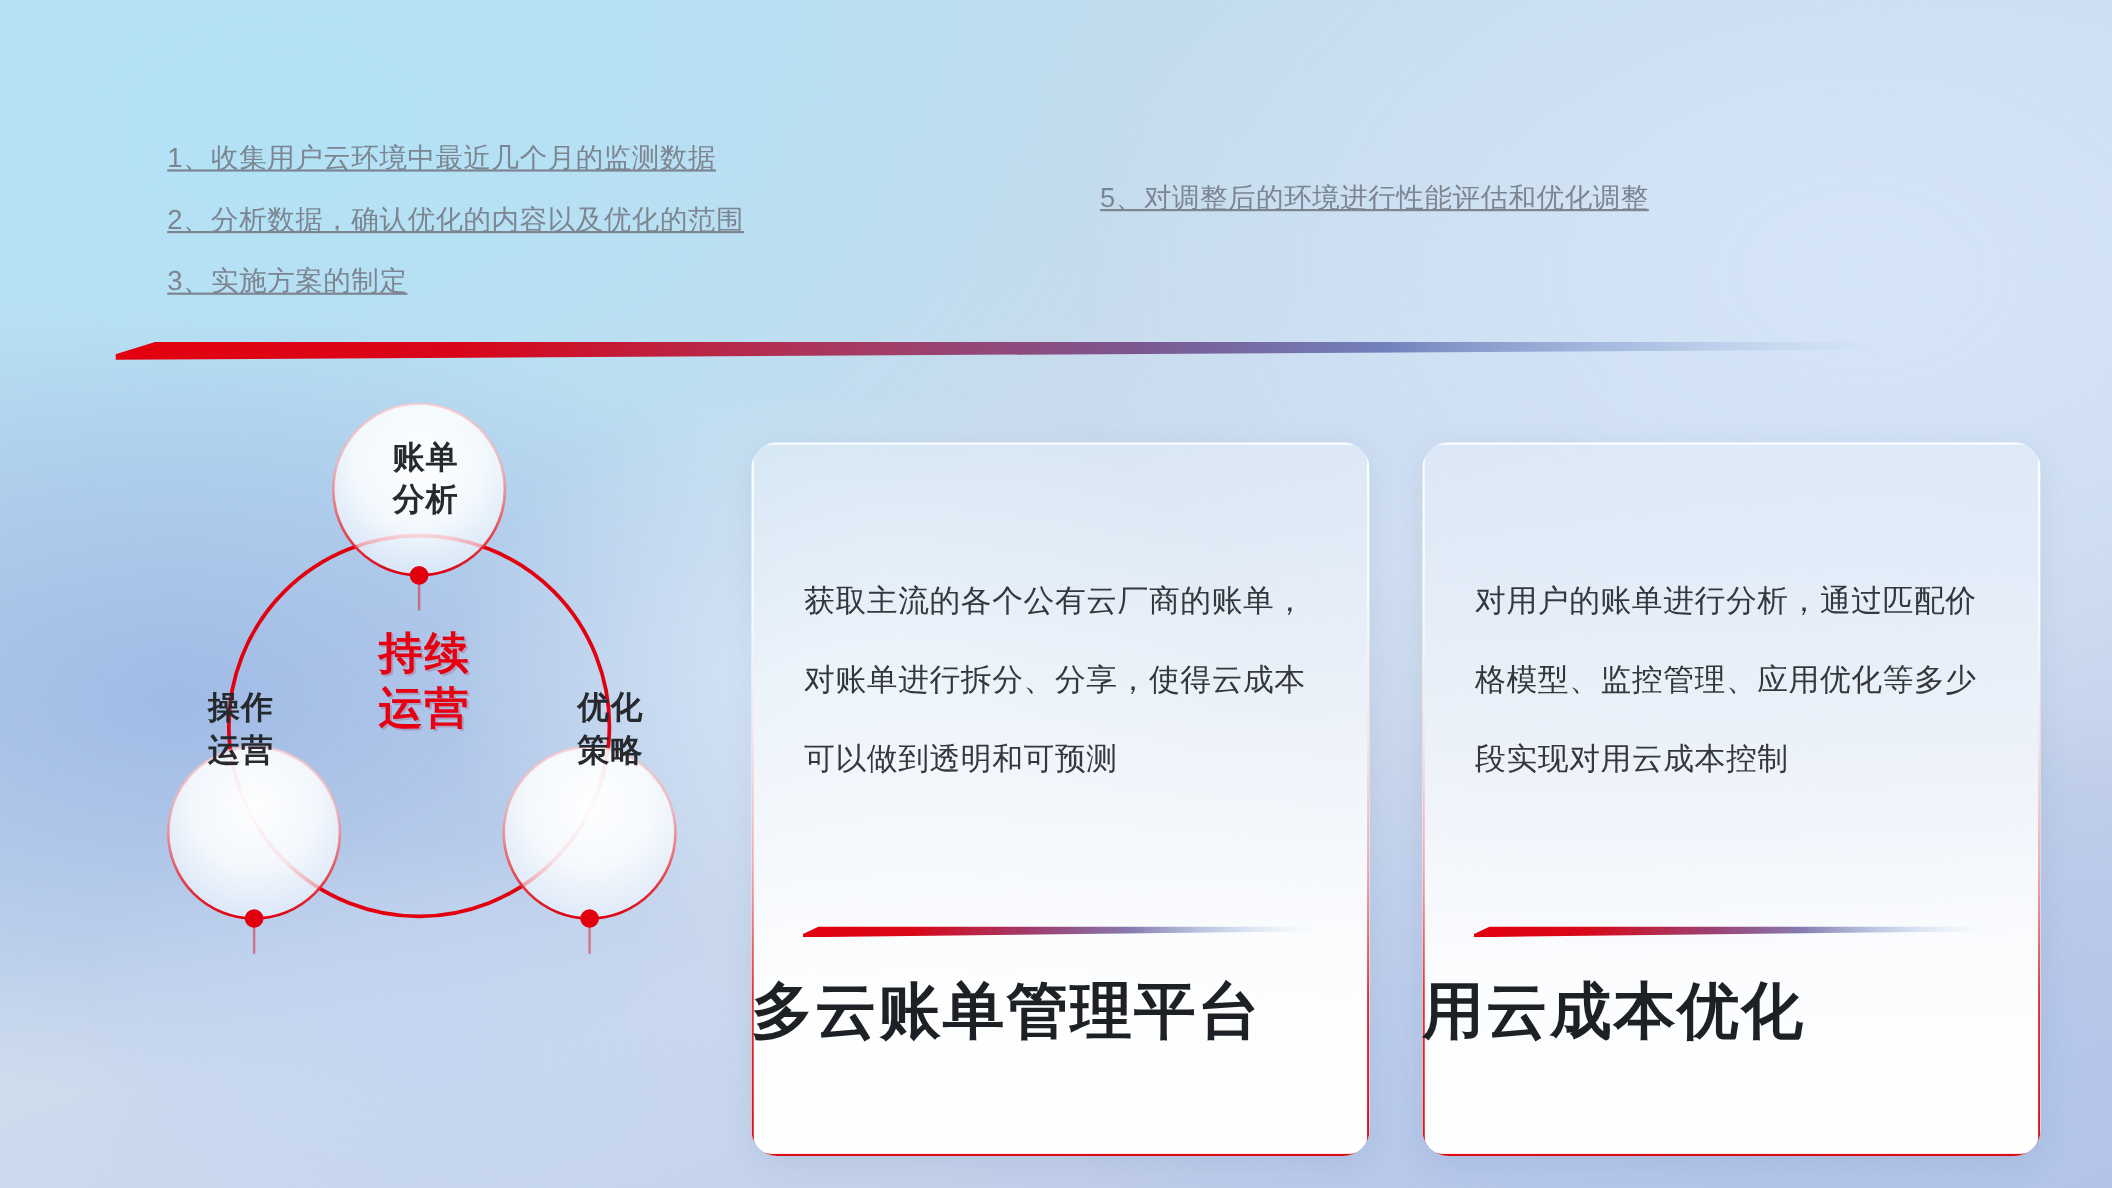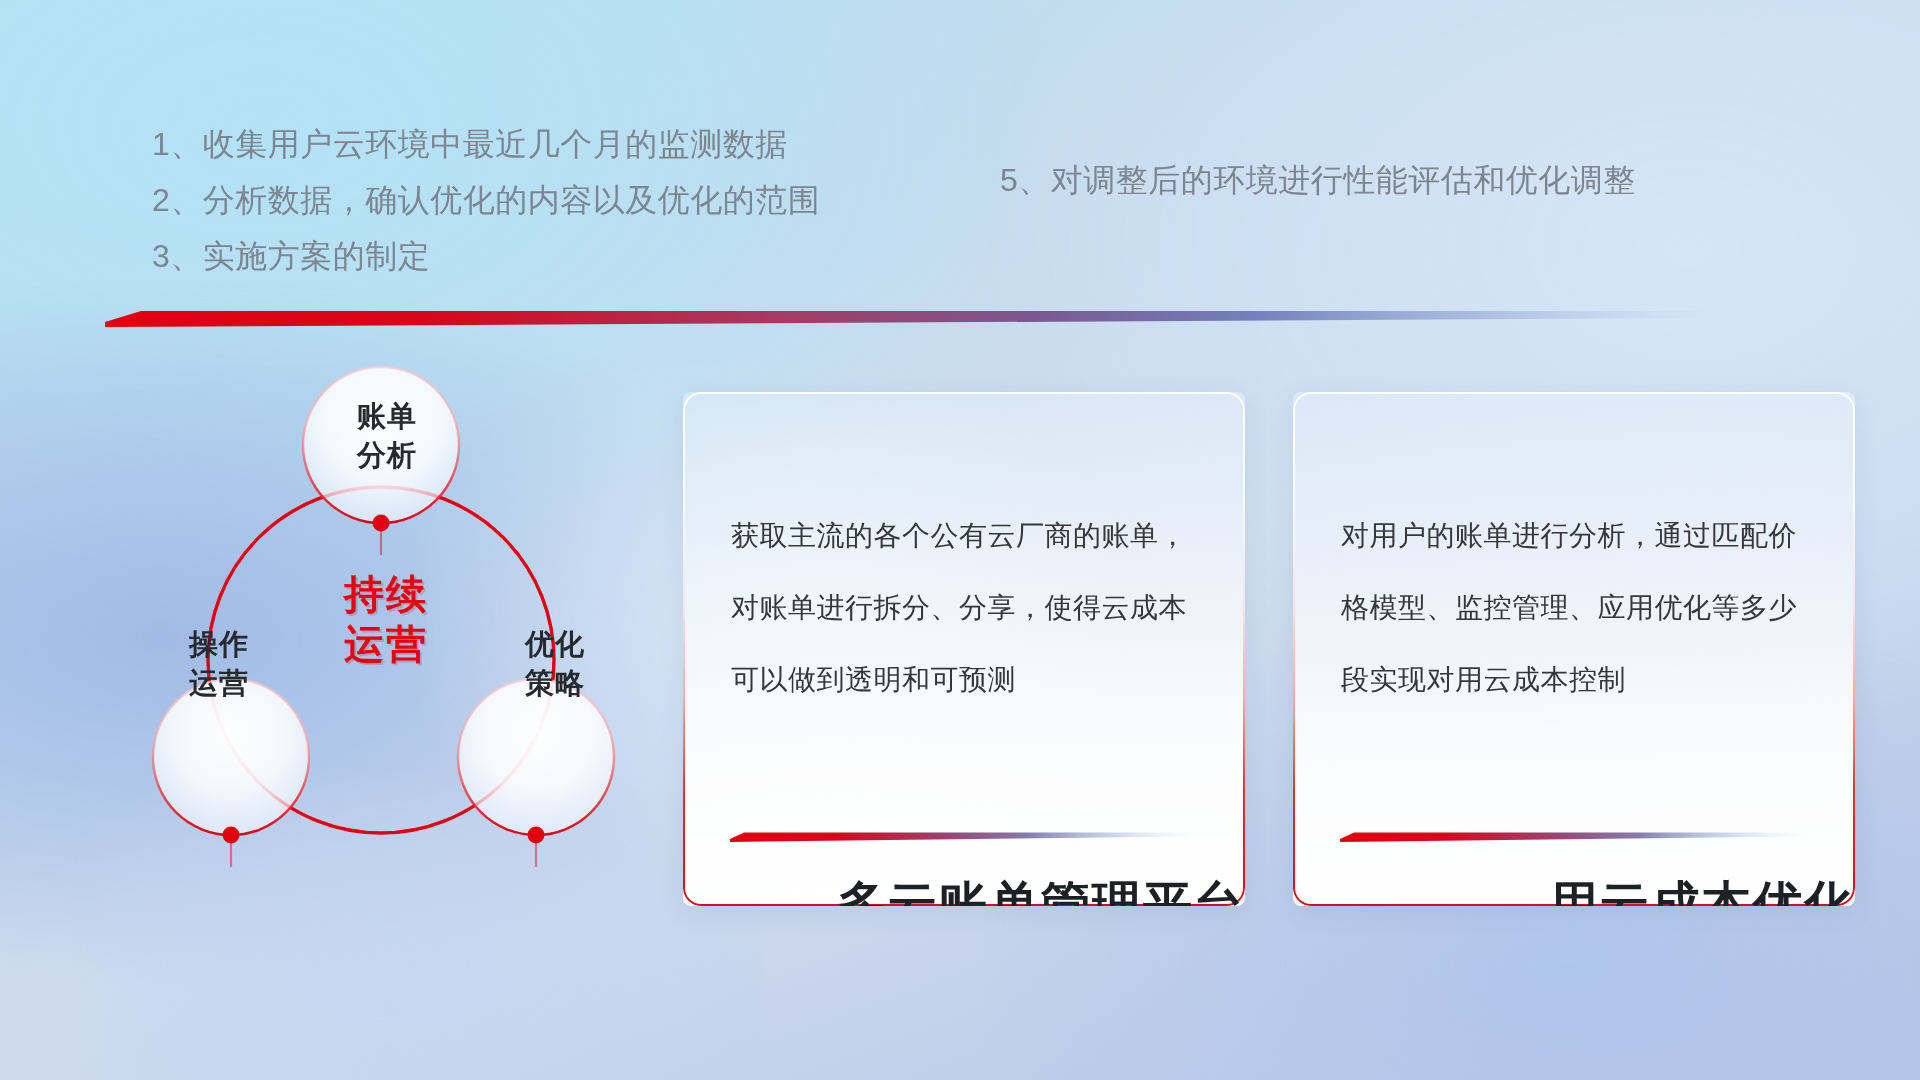--- a/index.html
+++ b/index.html
@@ -57,24 +57,25 @@
 
   
   .notes{
     position:absolute; left:0; top:0; width:100%; height:300px;
   }
   .notes-col{ position:absolute; }
   .notes-col.left { left:152px; top:116px; }
   .notes-col.right{ left:1000px; top:152px; }
   .note-line{
     color:#7c8590;
-    font-size:32px;
+    font-size:25px;
     line-height:56px;
     white-space:nowrap;
     letter-spacing:.5px;
+    text-decoration:underline;
   }
 
   
   .divider-wrap{
     position:absolute; left:105px; top:303px; width:1600px; height:26px;
   }
   .divider-wrap svg{ display:block; width:100%; height:100%; }
 
   
   .venn{
@@ -103,24 +104,24 @@
     line-height:50px;
     white-space:pre-line;
     letter-spacing:2px;
     text-shadow: 2px 2px 0 rgba(150,0,10,.18);
     margin-top: 24px;
   }
 
   
   .card{
     position:absolute;
-    top:392px;
+    top:402px;
     width:562px;
-    height:514px;
-    border-radius:8px;
+    height:649px;
+    border-radius:24px;
     background: linear-gradient(178deg,
         rgba(236,243,251,.42) 0%,
         rgba(243,248,253,.58) 22%,
         rgba(250,252,254,.80) 48%,
         rgba(255,255,255,.95) 72%,
         rgba(255,255,255,1) 100%);
     box-shadow: 0 6px 26px rgba(60,90,140,.10);
     overflow:hidden;
   }
   .card.one { left:683px; }
@@ -150,24 +151,24 @@
     font-size:28px;
     line-height:72px;
     letter-spacing:.5px;
   }
   .card-rule{
     position:absolute; left:47px; top:438px; width:466px; height:12px;
   }
   .card-rule svg{ display:block; width:100%; height:100%; }
   .card-title{
     position:absolute; left:0; right:0; top:480px;
-    text-align:right;
+    text-align:left;
     color:#1d2024;
     font-weight:700;
-    font-size:49px;
+    font-size:56px;
     letter-spacing:2px;
   }
 </style>
 </head>
 <body>
 
 <div class="bg-base"></div>
 <div class="bg-glow-a"></div>
 <div class="bg-glow-b"></div>
 <div class="bg-glow-c"></div>

